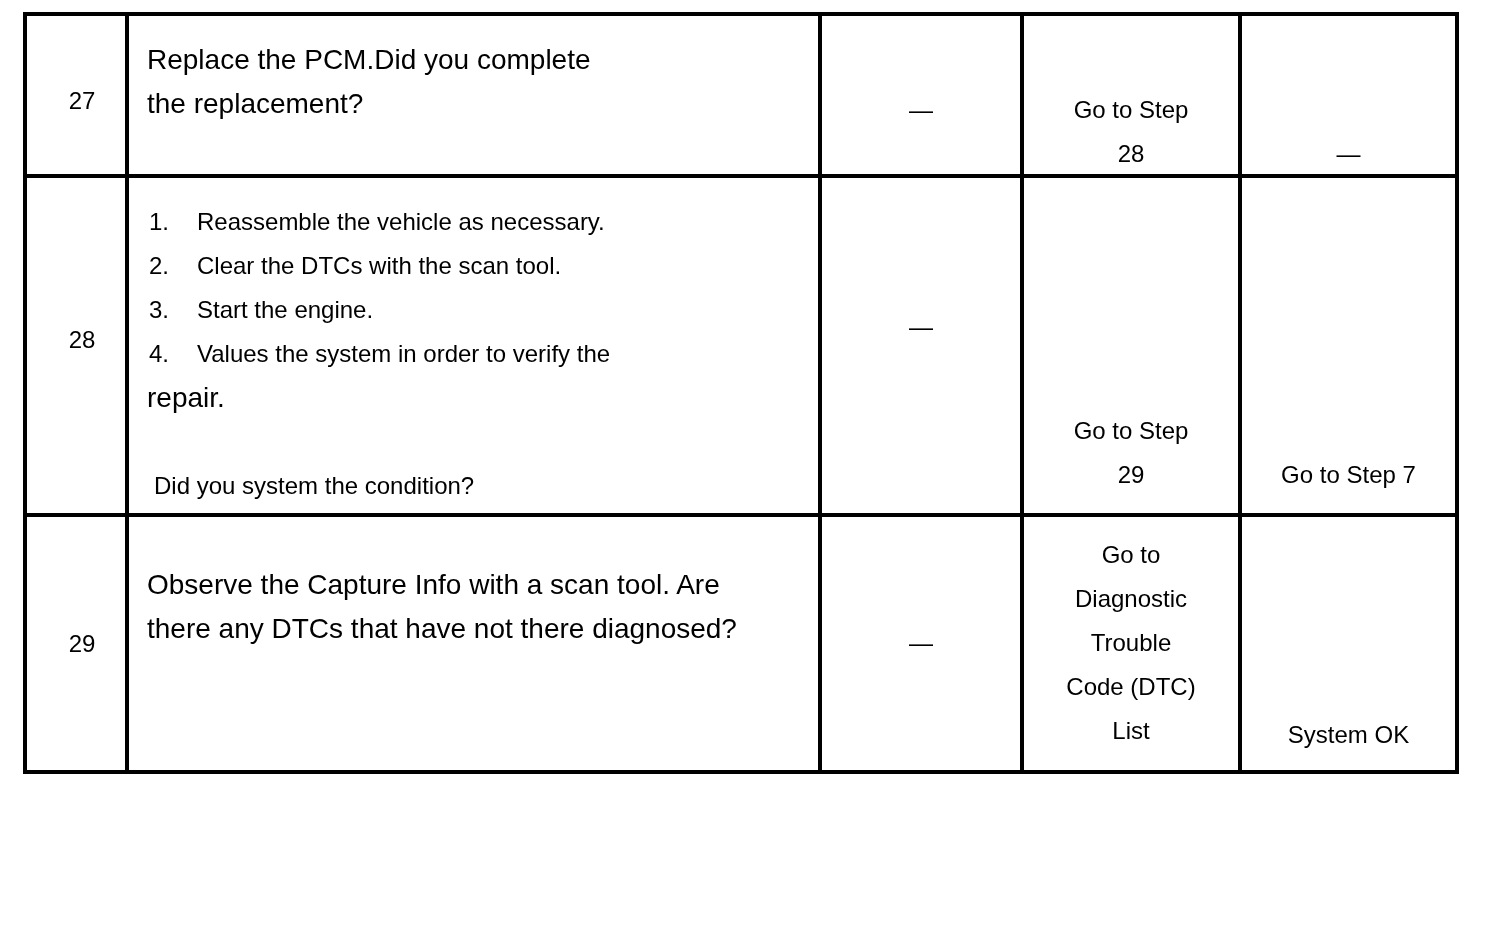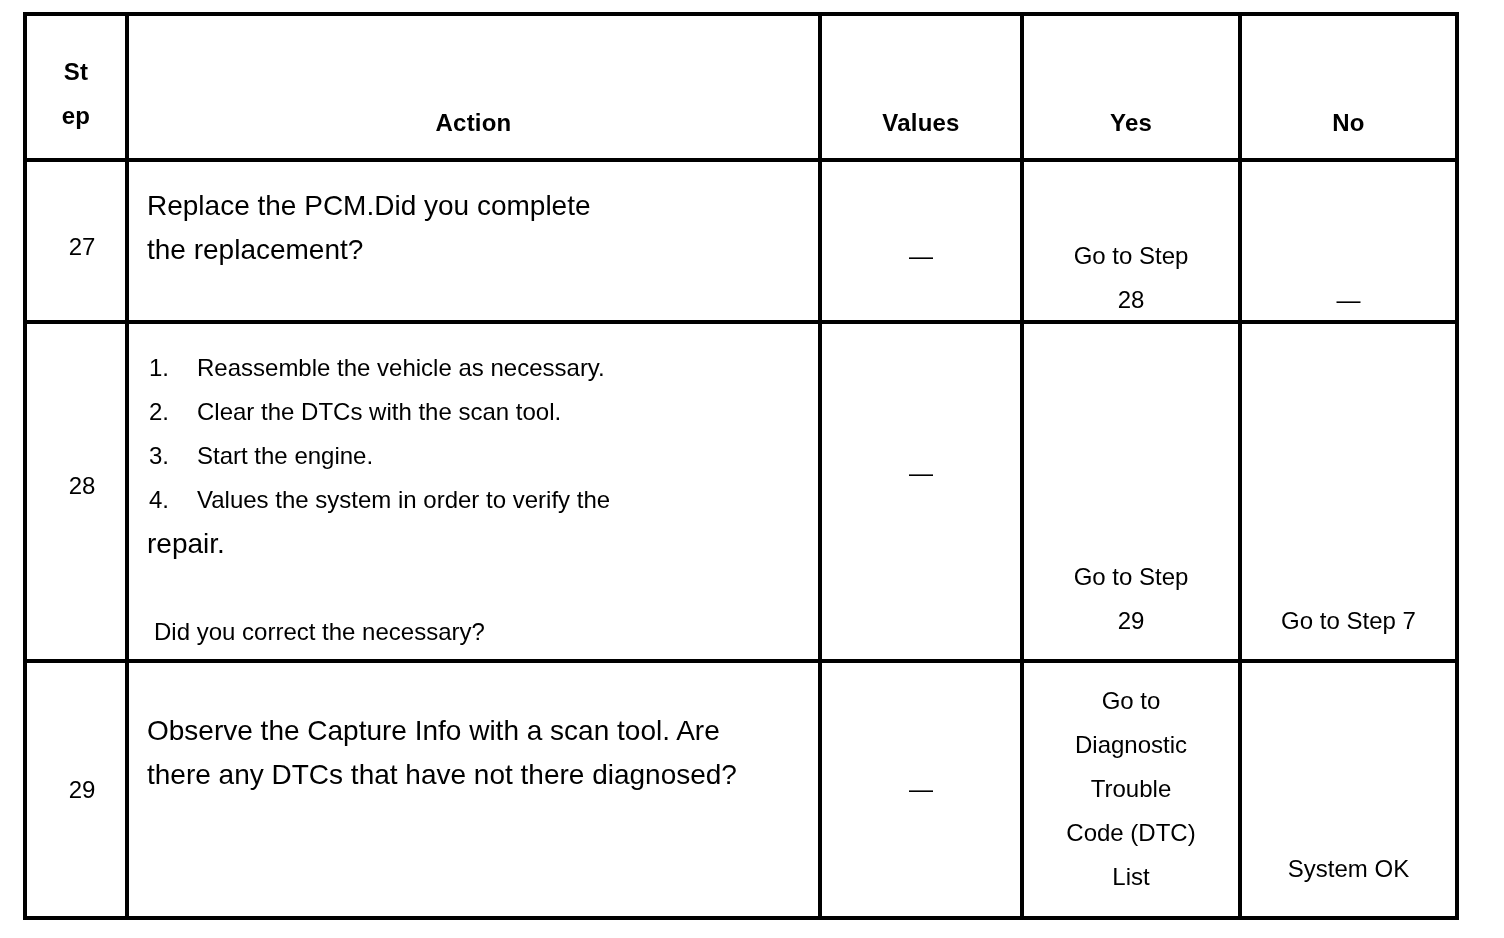--- a/index.html
+++ b/index.html
@@ -150,64 +150,37 @@
   .dash-28 { top: 127px; }
   .dash-29 { top: 104px; }
 
   .yes-27 { top: 72px; }
   .no-27  { top: 116px; }
 
   .yes-28 { top: 231px; }
   .no-28  { top: 275px; }
 
   .yes-29 { top: 16px; }
-  .no-29  { top: 184px; }
+  .no-29  { top: 196px; }
 </style>
 </head>
 <body>
 
 <div class="page">
 
   <table class="diag-table">
     <colgroup>
       <col class="col-step">
       <col class="col-action">
       <col class="col-values">
       <col class="col-yes">
       <col class="col-no">
     </colgroup>
     <tbody>
 
-      <tr class="row-header">
-        <td>
-          <div class="hdr hdr-step">
-            <div class="hdr-text"><span>St</span><br><span>ep</span></div>
-          </div>
-        </td>
-        <td>
-          <div class="hdr">
-            <div class="hdr-text">Action</div>
-          </div>
-        </td>
-        <td>
-          <div class="hdr">
-            <div class="hdr-text">Values</div>
-          </div>
-        </td>
-        <td>
-          <div class="hdr">
-            <div class="hdr-text">Yes</div>
-          </div>
-        </td>
-        <td>
-          <div class="hdr">
-            <div class="hdr-text">No</div>
-          </div>
-        </td>
-      </tr>
 
       <tr class="row-27">
         <td>
           <div class="cell">
             <div class="stepnum stepnum-27">27</div>
           </div>
         </td>
         <td>
           <div class="cell">
             <div class="action-block">
@@ -258,21 +231,21 @@
                   <span class="marker">3.</span>
                   <span class="itemtext">Start the engine.</span>
                 </li>
                 <li>
                   <span class="marker">4.</span>
                   <span class="itemtext">Values the system in order to verify the</span>
                 </li>
               </ul>
               <div class="wrapline">repair.</div>
               <div class="gap-line"></div>
-              <div class="question-line"> Did you correct the necessary?</div>
+              <div class="question-line"> Did you system the condition?</div>
             </div>
           </div>
         </td>
         <td>
           <div class="cell">
             <div class="ctext dash-28">—</div>
           </div>
         </td>
         <td>
           <div class="cell">

